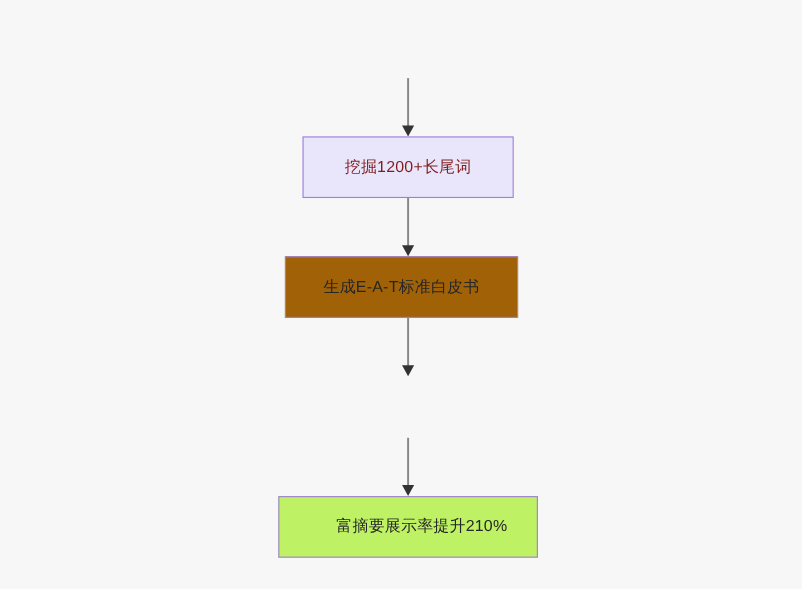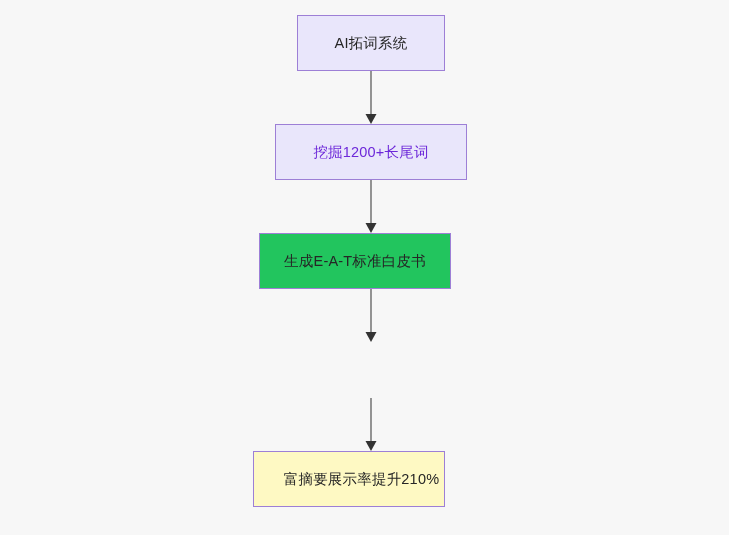--- a/index.html
+++ b/index.html
@@ -69,25 +69,22 @@
         <line x1="11" y1="0" x2="11" y2="44" stroke="#888888" stroke-width="1.8"></line>
         <polygon points="5.5,43 16.5,43 11,53" fill="#333333"></polygon>
       </svg>
     </div>
     <div class="edge" style="left: 360px; top: 398px; height: 53px;">
       <svg width="22" height="53" viewBox="0 0 22 53">
         <line x1="11" y1="0" x2="11" y2="44" stroke="#888888" stroke-width="1.8"></line>
         <polygon points="5.5,43 16.5,43 11,53" fill="#333333"></polygon>
       </svg>
     </div>
-    <div class="node" style="left: 297px; top: 15px; width: 148px; height: 56px; background: rgb(233, 230, 251); border-color: rgb(157, 127, 214); color: rgb(38, 38, 38);">
-      <span class="node-label">AI拓词系统</span>
-    </div>
-    <div class="node" style="left: 275px; top: 124px; width: 192px; height: 56px; background: rgb(233, 230, 251); border-color: rgb(157, 127, 214); color: #6d28d9;">
+    <div class="node" style="left: 275px; top: 124px; width: 192px; height: 56px; background: rgb(233, 230, 251); border-color: rgb(157, 127, 214); color: #7f1d1d;">
       <span class="node-label">挖掘1200+长尾词</span>
     </div>
-    <div class="node" style="left: 259px; top: 233px; width: 192px; height: 56px; background: #22c55e; border-color: rgb(157, 127, 214); color: rgb(38, 38, 38);">
+    <div class="node" style="left: 259px; top: 233px; width: 212px; height: 56px; background: #a16207; border-color: rgb(157, 127, 214); color: rgb(38, 38, 38);">
       <span class="node-label">生成E-A-T标准白皮书</span>
     </div>
-    <div class="node" style="left: 253px; top: 451px; width: 192px; height: 56px; background: #fef9c3; border-color: rgb(157, 127, 214); color: rgb(38, 38, 38); padding-left: 25px;">
+    <div class="node" style="left: 253px; top: 451px; width: 236px; height: 56px; background: #bef264; border-color: rgb(157, 127, 214); color: rgb(38, 38, 38); padding-left: 25px;">
       <span class="node-label">富摘要展示率提升210%</span>
     </div>
   </div>
 
 </body></html>

